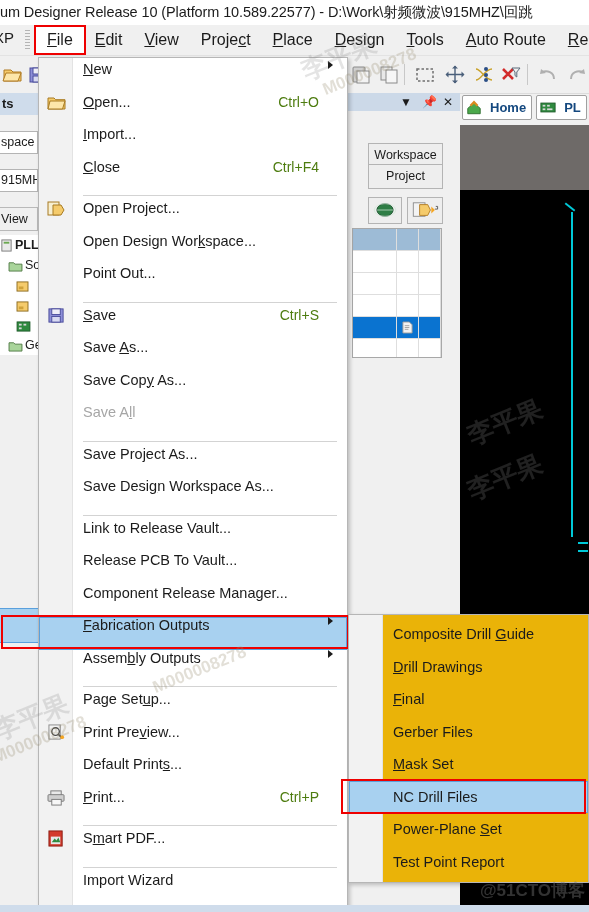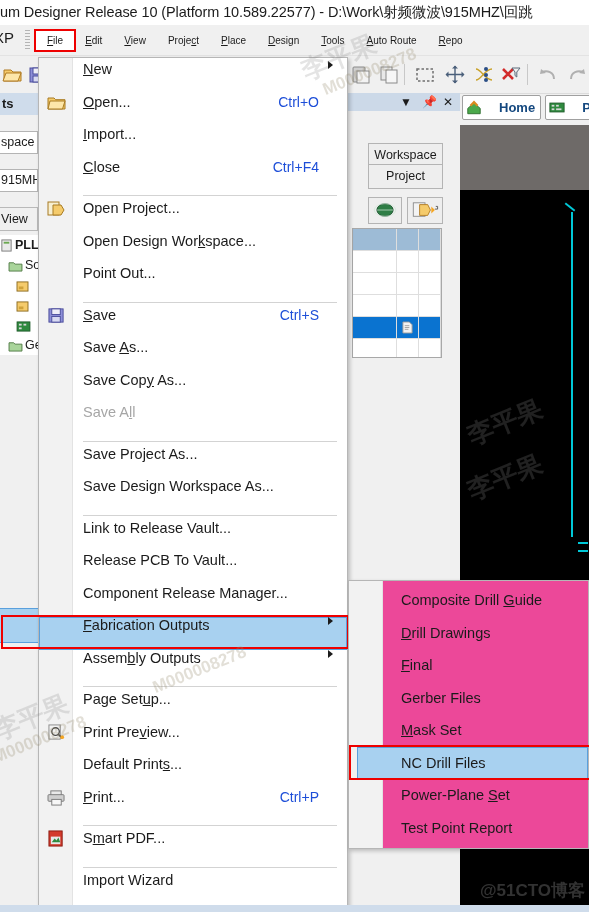--- a/index.html
+++ b/index.html
@@ -54,21 +54,21 @@
       repeating-linear-gradient(to bottom, #b4b4b4 0 1px, transparent 1px 3px);
   }
   .menubar-items {
     position: absolute;
     left: 36px; top: 0;
     height: 30px;
     display: flex;
     align-items: center;
   }
   .menu-top {
-    font-size: 10px;
+    font-size: 16px;
     color: #1b1b1b;
     padding: 4px 11px 4px 11px;
     white-space: nowrap;
     cursor: default;
   }
   .menu-top.active {
     background: #ffffff;
     box-shadow: 0 0 0 2px #ee0000;
     position: relative;
     z-index: 40;
@@ -228,21 +228,21 @@
   .viewtab {
     background: #ffffff;
     border: 1px solid #a0a0a0;
     border-radius: 2px;
     font-size: 13px;
     color: #14487f;
     font-weight: bold;
     padding: 3px 5px 3px 3px;
     display: flex;
     align-items: center;
-    gap: 17px;
+    gap: 8px;
     white-space: nowrap;
     cursor: pointer;
   }
   .canvas-grey {
     position: absolute;
     left: 460px; top: 125px;
     width: 129px; height: 65px;
     background: #6e6a68;
   }
   .canvas-black {
@@ -286,21 +286,21 @@
     color: #1b1b1b;
     white-space: nowrap;
     cursor: default;
     z-index: 2;
   }
   .mi.disabled { color: #a6a6a6; }
   .mi .accel {
     position: absolute;
     right: 28px;
     font-size: 14px;
-    color: #1d4ed8;
+    color: #4d7c0f;
   }
   .mi .arrow {
     position: absolute;
     right: 14px;
     width: 0; height: 0;
     border-left: 5px solid #1b1b1b;
     border-top: 4px solid transparent;
     border-bottom: 4px solid transparent;
   }
   .mi .mi-icon {
@@ -336,27 +336,27 @@
     background: #d3d3d3;
     margin: 4px 10px 4px 44px;
     position: relative;
     z-index: 2;
   }
   .mi u { text-decoration: underline; }
 
   
   .submenu {
     position: absolute;
-    left: 348px; top: 580px;
+    left: 348px; top: 614px;
     width: 241px;
-    background: #ec4899;
+    background: #eab308;
     border: 1px solid #b6b6b6;
     box-shadow: 2px 2px 4px rgba(0,0,0,0.22);
     z-index: 35;
-    padding: 3px 0 4px 8px;
+    padding: 3px 0 4px 0;
     box-sizing: border-box;
   }
   .sub-gutter {
     position: absolute;
     left: 0; top: 0;
     width: 33px; height: 100%;
     background: #f2f2f2;
     border-right: 1px solid #e3e3e3;
   }
   .smi {

